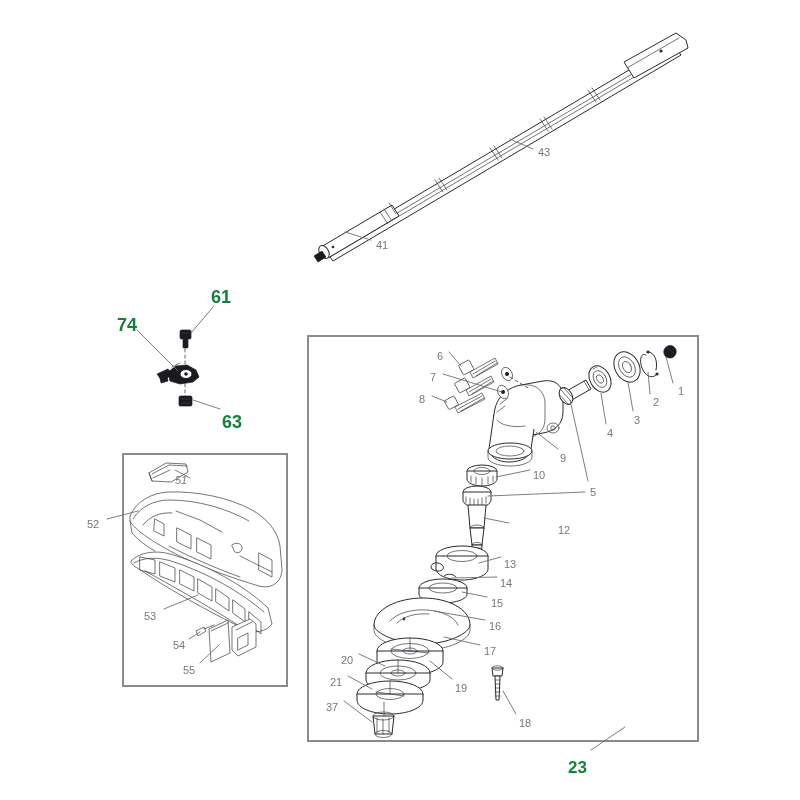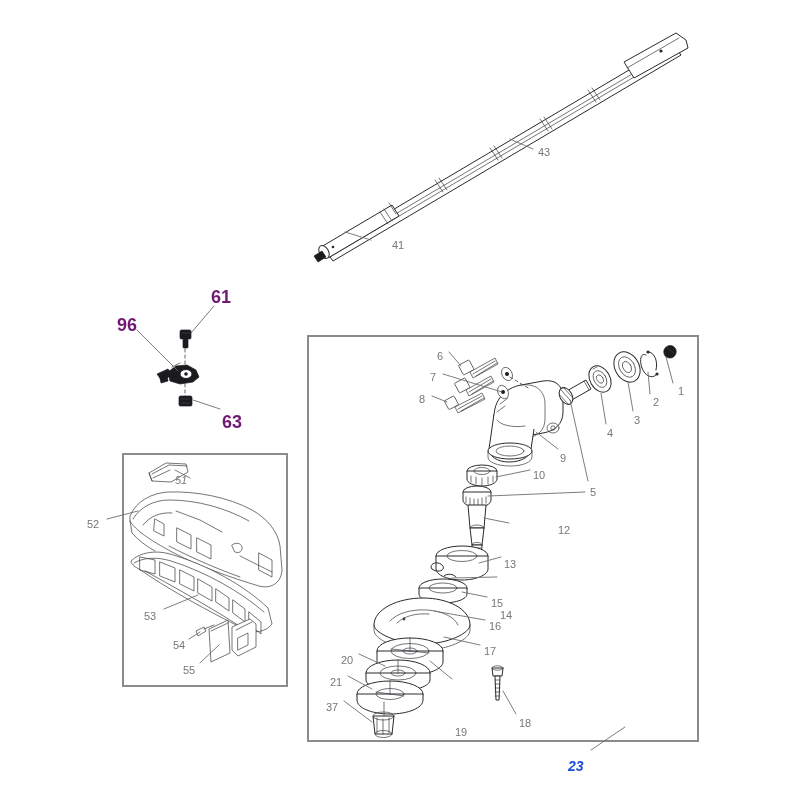--- a/index.html
+++ b/index.html
@@ -79,27 +79,26 @@
     font-family: "Liberation Sans", sans-serif;
     font-size: 11px;
     color: #77777c;
     white-space: nowrap;
     line-height: 1;
     user-select: none;
   }
   .callout.bold-gray {
     font-weight: bold;
     font-size: 18px;
-    color: #701a75;
+    color: #15803d;
   }
   .callout.bold-black {
     font-weight: bold;
-    font-size: 14px;
-    color: #1d4ed8;
-    font-style: italic;
+    font-size: 17px;
+    color: #15803d;
   }
 </style>
 </head>
 <body>
 
 <div id="page">
 
   <svg id="diagram-svg" viewBox="0 0 800 800">
 
     <g>
@@ -467,49 +466,49 @@
       <path class="leader" d="M359,654 L385,666"></path>
       <path class="leader" d="M348,676 L372,689"></path>
       <path class="leader" d="M344,701 L372,722"></path>
       <path class="leader" d="M591,750 L625,727"></path>
 
       <path class="leader-dash" d="M510,377 L530,389"></path>
     </g>
 
   </svg>
 
-  <div class="callout" style="left:392px; top:240px;">41</div>
+  <div class="callout" style="left:376px; top:240px;">41</div>
   <div class="callout" style="left:538px; top:147px;">43</div>
 
   <div class="callout bold-gray" style="left:211px; top:288px;">61</div>
-  <div class="callout bold-gray" style="left:117px; top:316px;">96</div>
+  <div class="callout bold-gray" style="left:117px; top:316px;">74</div>
   <div class="callout bold-gray" style="left:222px; top:413px;">63</div>
 
   <div class="callout" style="left:175px; top:475px;font-style:italic;">51</div>
   <div class="callout" style="left:87px;  top:519px;">52</div>
   <div class="callout" style="left:144px; top:611px;">53</div>
   <div class="callout" style="left:173px; top:640px;">54</div>
   <div class="callout" style="left:183px; top:665px;">55</div>
 
   <div class="callout" style="left:678px; top:386px;">1</div>
   <div class="callout" style="left:653px; top:397px;">2</div>
   <div class="callout" style="left:634px; top:415px;">3</div>
   <div class="callout" style="left:607px; top:428px;">4</div>
   <div class="callout" style="left:590px; top:487px;">5</div>
   <div class="callout" style="left:437px; top:351px;">6</div>
   <div class="callout" style="left:430px; top:372px;">7</div>
   <div class="callout" style="left:419px; top:394px;">8</div>
   <div class="callout" style="left:560px; top:453px;">9</div>
   <div class="callout" style="left:533px; top:470px;">10</div>
   <div class="callout" style="left:513px; top:525px;margin-left:45px;">12</div>
   <div class="callout" style="left:504px; top:559px;">13</div>
-  <div class="callout" style="left:500px; top:578px;margin-top:32px;">14</div>
+  <div class="callout" style="left:500px; top:578px;">14</div>
   <div class="callout" style="left:491px; top:598px;">15</div>
   <div class="callout" style="left:489px; top:621px;">16</div>
   <div class="callout" style="left:484px; top:646px;">17</div>
   <div class="callout" style="left:519px; top:718px;">18</div>
-  <div class="callout" style="left:455px; top:683px;margin-top:44px;">19</div>
+  <div class="callout" style="left:455px; top:683px;">19</div>
   <div class="callout" style="left:341px; top:655px;">20</div>
   <div class="callout" style="left:330px; top:677px;">21</div>
   <div class="callout" style="left:326px; top:702px;">37</div>
   <div class="callout bold-black" style="left:568px; top:759px;">23</div>
 
 </div>
 
 </body></html>

